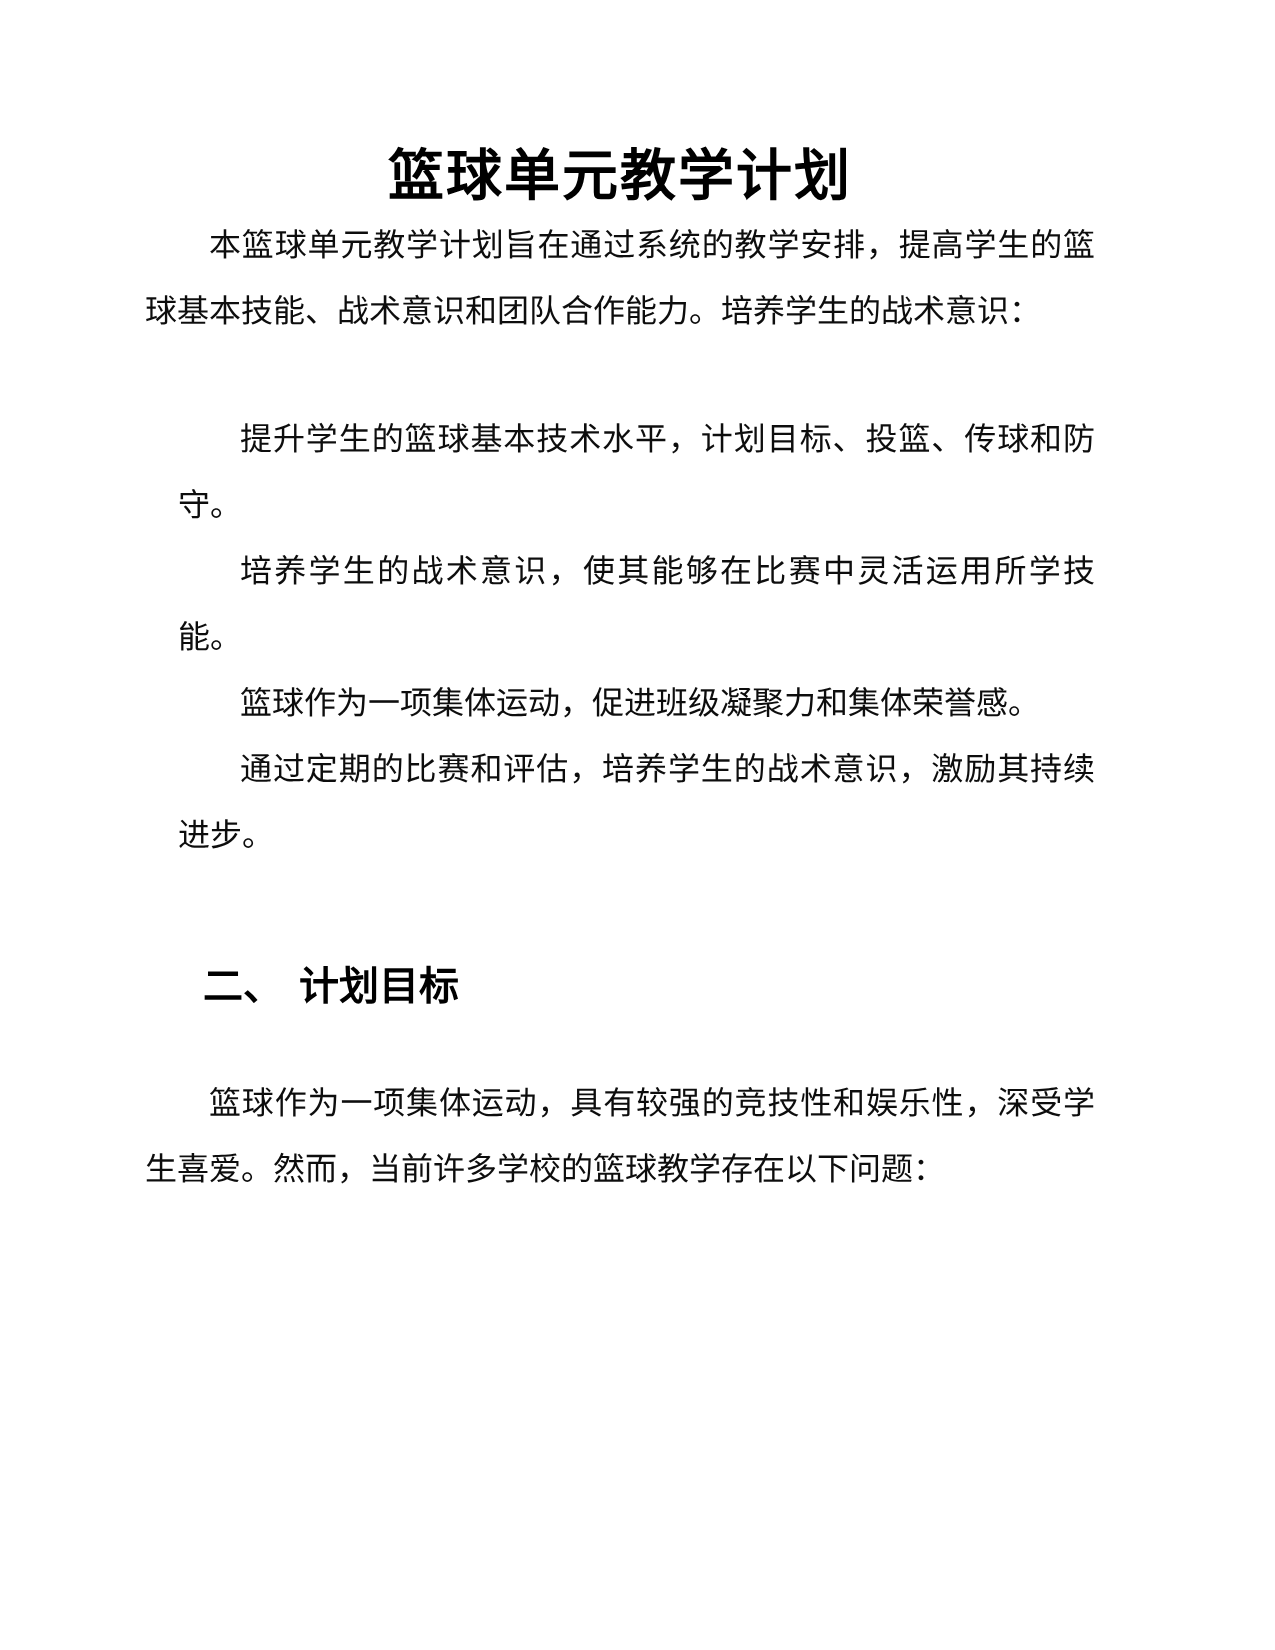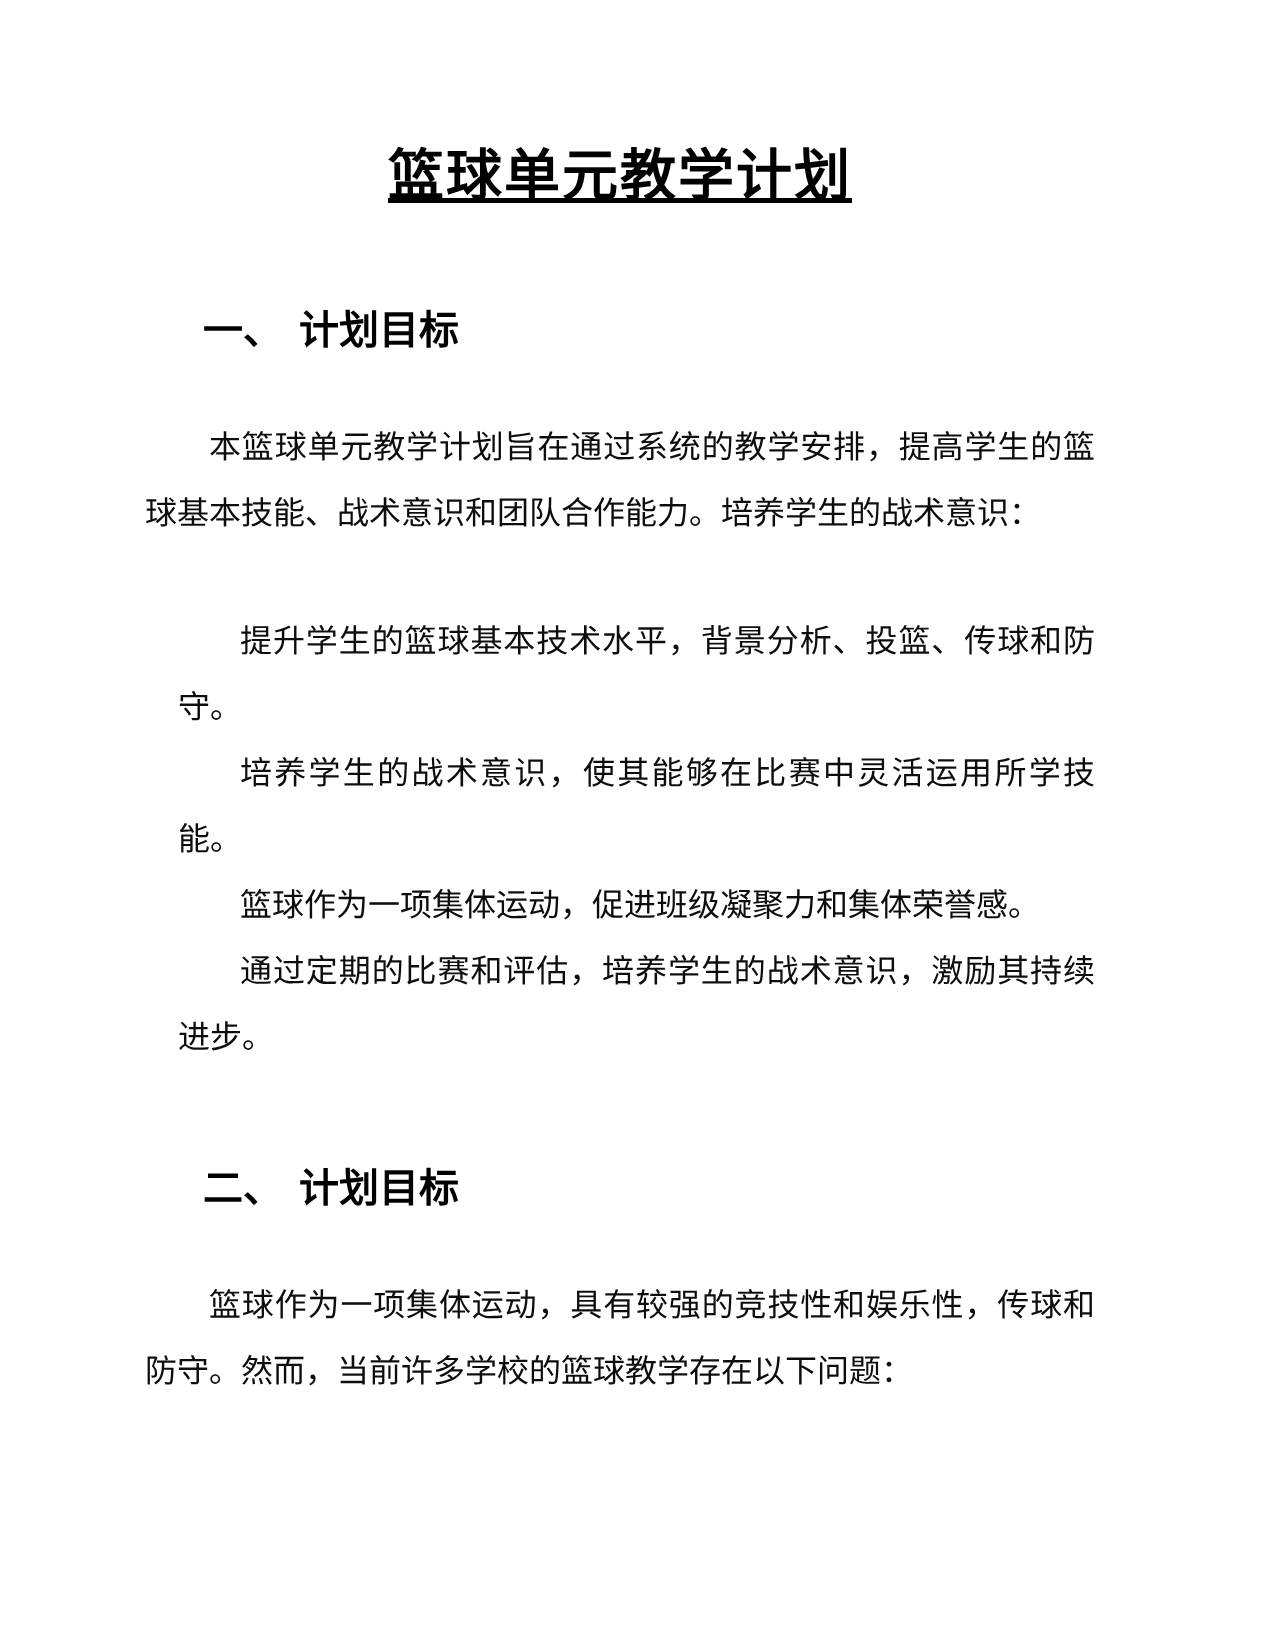--- a/index.html
+++ b/index.html
@@ -23,21 +23,20 @@
   .doc-title {
     font-family: "Liberation Sans", "DejaVu Sans", sans-serif;
     font-weight: 700;
     font-size: 56px;
     line-height: 72px;
     letter-spacing: 2px;
     text-align: center;
     color: #000000;
     margin: 0;
     padding-top: 140px;
-    text-decoration: underline;
   }
   .section-heading {
     font-family: "Liberation Sans", "DejaVu Sans", sans-serif;
     font-weight: 700;
     font-size: 40px;
     line-height: 52px;
     color: #000000;
     margin: 92px 0 58px 0;
     padding-left: 58px;
   }
@@ -64,32 +63,29 @@
     text-indent: 62px;
   }
 </style>
 </head>
 <body>
 
 <div class="page">
 
   <h1 class="doc-title">篮球单元教学计划</h1>
 
-  <h2 class="section-heading">
-    <span class="heading-number">一、</span><span>计划目标</span>
-  </h2>
 
   <p class="body-text paragraph">本篮球单元教学计划旨在通过系统的教学安排，提高学生的篮球基本技能、战术意识和团队合作能力。培养学生的战术意识：</p>
 
   <ul class="body-text goal-list">
-    <li>提升学生的篮球基本技术水平，背景分析、投篮、传球和防守。</li>
+    <li>提升学生的篮球基本技术水平，计划目标、投篮、传球和防守。</li>
     <li>培养学生的战术意识，使其能够在比赛中灵活运用所学技能。</li>
     <li>篮球作为一项集体运动，促进班级凝聚力和集体荣誉感。</li>
     <li>通过定期的比赛和评估，培养学生的战术意识，激励其持续进步。</li>
   </ul>
 
   <h2 class="section-heading">
     <span class="heading-number">二、</span><span>计划目标</span>
   </h2>
 
-  <p class="body-text paragraph">篮球作为一项集体运动，具有较强的竞技性和娱乐性，传球和防守。然而，当前许多学校的篮球教学存在以下问题：</p>
+  <p class="body-text paragraph">篮球作为一项集体运动，具有较强的竞技性和娱乐性，深受学生喜爱。然而，当前许多学校的篮球教学存在以下问题：</p>
 
 </div>
 
 </body></html>

